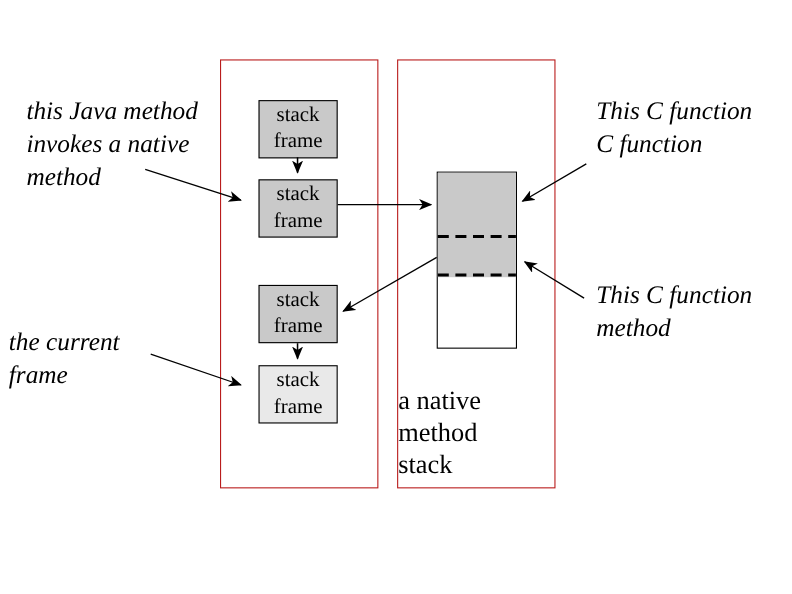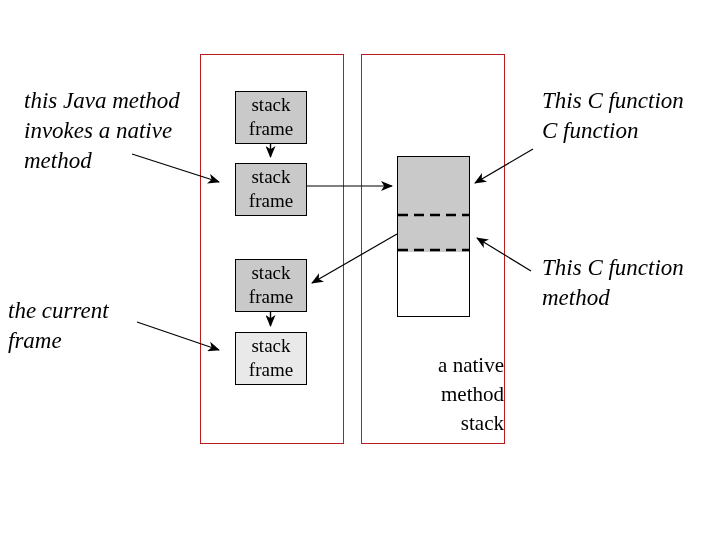--- a/index.html
+++ b/index.html
@@ -46,22 +46,22 @@
     text-align: center;
     font-size: 19px;
     line-height: 24px;
     padding-top: 1px;
   }
   .frame div { line-height: 24px; }
   .rect-label {
     position: absolute;
     left: 0;
     width: 100%;
-    text-align: right;
-    font-size: 21px;
+    text-align: left;
+    font-size: 24px;
     line-height: 29px;
   }
   #java-label { top: 407px; }
   #native-label { top: 296px; }
   #native-inner-box {
     position: absolute;
     left: 35px;
     top: 101px;
     width: 73px;
     height: 161px;

